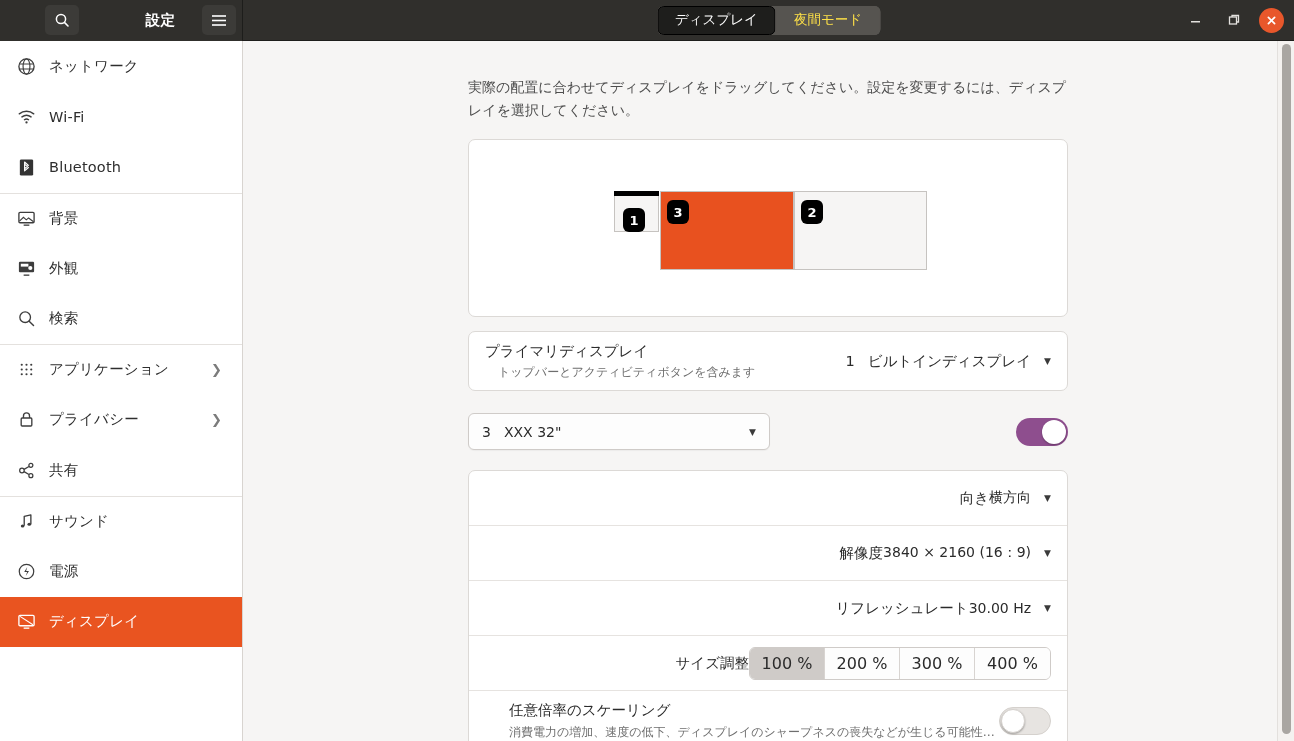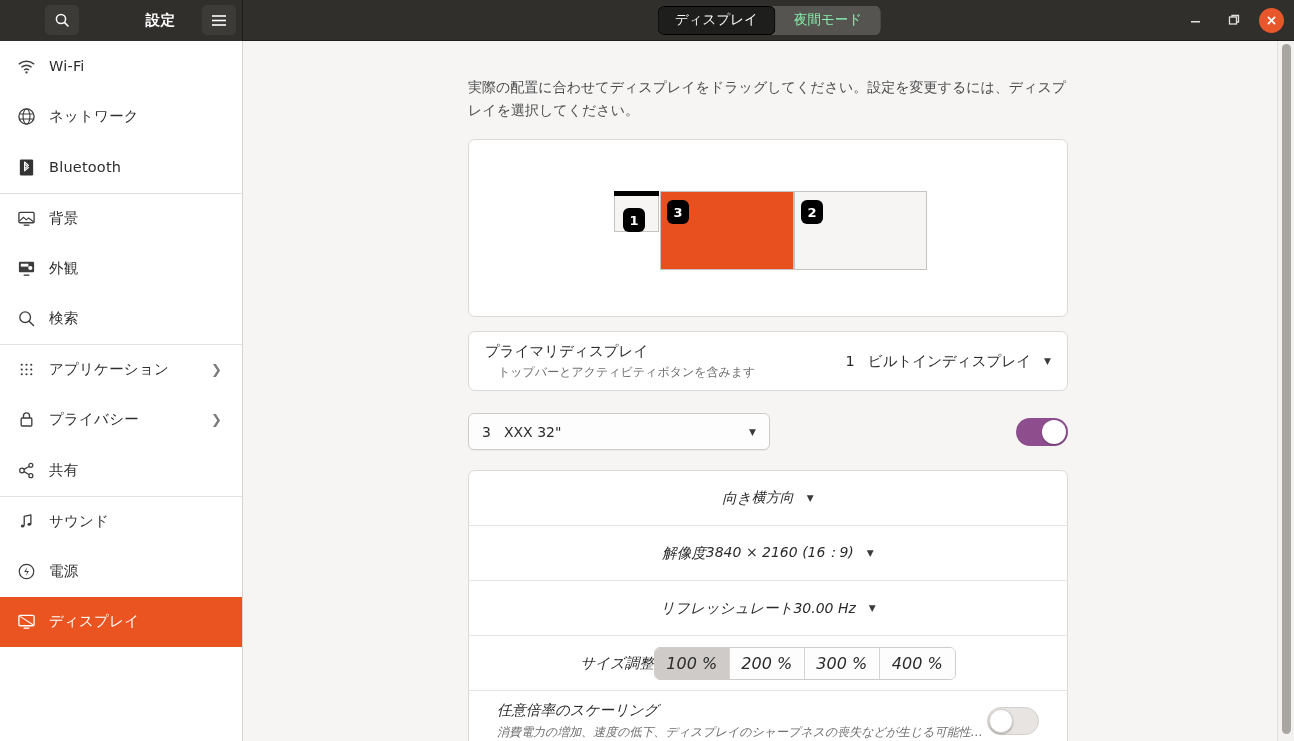--- a/index.html
+++ b/index.html
@@ -41,21 +41,21 @@
     flex: 1; height: 41px; display: flex; align-items: center;
     position: relative;
   }
   .tabs {
     position: absolute; left: 50%; transform: translateX(-50%);
     display: flex; height: 29px; border-radius: 6px; overflow: hidden;
     background: #565450;
   }
   .tab {
     padding: 0 17px; height: 29px; display: flex; align-items: center;
-    color: #86efac; font-size: 13.5px; background: #565450;
+    color: #fde047; font-size: 13.5px; background: #565450;
     cursor: pointer; border: 1px solid #565450;
   }
   .tab.active {
     background: #1e1e1c; color: #ffffff;
     border: 1px solid #000;
     border-radius: 6px;
   }
   .wincontrols {
     position: absolute; right: 10px; display: flex; align-items: center; gap: 13px;
   }
@@ -160,22 +160,22 @@
   .switch .knob {
     position: absolute; top: 2px; left: 26px; width: 24px; height: 24px;
     border-radius: 50%; background: #ffffff; box-shadow: 0 1px 2px rgba(0,0,0,.3);
   }
   .switch.off { background: #e7e4e1; border: 1px solid #d5d1cd; }
   .switch.off .knob { left: 1px; top: 1px; background: #ffffff; border: 1px solid #d5d1cd; }
 
   
   .setcard { margin-top: 20px; }
   .srow {
-    height: 55px; display: flex; align-items: center; justify-content: center;
-    padding: 0 16px; border-bottom: 1px solid #e6e3e0; cursor: pointer; font-style: italic;
+    height: 55px; display: flex; align-items: center; justify-content: flex-end;
+    padding: 0 16px; border-bottom: 1px solid #e6e3e0; cursor: pointer;
   }
   .srow:last-child { border-bottom: none; }
   .srow .lbl { font-size: 14.5px; color: #2b2b2b; }
   .srow .val { display: flex; align-items: center; gap: 13px; font-size: 14px; color: #2b2b2b; }
 
   .segmented {
     display: flex; border: 1px solid #cfcbc8; border-radius: 6px; overflow: hidden;
     background: #fdfdfd;
   }
   .seg {
@@ -248,38 +248,38 @@
       </div>
     </div>
   </div>
 </div>
 
 <div class="sidebar">
 
   <div class="side-item">
     <span class="side-ico">
       <svg width="19" height="19" viewBox="0 0 20 20">
+        <circle cx="10" cy="10" r="8" fill="none" stroke="currentColor" stroke-width="1.4"></circle>
+        <ellipse cx="10" cy="10" rx="3.6" ry="8" fill="none" stroke="currentColor" stroke-width="1.2"></ellipse>
+        <path d="M2.4 7.4h15.2M2.4 12.6h15.2" stroke="currentColor" stroke-width="1.2" fill="none"></path>
+      </svg>
+    </span>
+    <span class="side-label">ネットワーク</span>
+  </div>
+
+  <div class="side-item">
+    <span class="side-ico">
+      <svg width="19" height="19" viewBox="0 0 20 20">
         <path d="M2.4 7.2a12 12 0 0115.2 0" fill="none" stroke="currentColor" stroke-width="1.5" stroke-linecap="round"></path>
         <path d="M5.2 10.4a8 8 0 019.6 0" fill="none" stroke="currentColor" stroke-width="1.5" stroke-linecap="round"></path>
         <path d="M7.8 13.4a4 4 0 014.4 0" fill="none" stroke="currentColor" stroke-width="1.5" stroke-linecap="round"></path>
         <circle cx="10" cy="16.2" r="1.2" fill="currentColor"></circle>
       </svg>
     </span>
     <span class="side-label">Wi-Fi</span>
-  </div>
-
-  <div class="side-item">
-    <span class="side-ico">
-      <svg width="19" height="19" viewBox="0 0 20 20">
-        <circle cx="10" cy="10" r="8" fill="none" stroke="currentColor" stroke-width="1.4"></circle>
-        <ellipse cx="10" cy="10" rx="3.6" ry="8" fill="none" stroke="currentColor" stroke-width="1.2"></ellipse>
-        <path d="M2.4 7.4h15.2M2.4 12.6h15.2" stroke="currentColor" stroke-width="1.2" fill="none"></path>
-      </svg>
-    </span>
-    <span class="side-label">ネットワーク</span>
   </div>
 
   <div class="side-item">
     <span class="side-ico">
       <svg width="19" height="19" viewBox="0 0 20 20">
         <rect x="3" y="1.5" width="14" height="17" rx="1.5" fill="#333"></rect>
         <path d="M8 6.5l4 3.5-4 3.5V4.2l4 3.6-4 3.5" fill="none" stroke="#fff" stroke-width="1.2" stroke-linejoin="round"></path>
       </svg>
     </span>
     <span class="side-label">Bluetooth</span>

